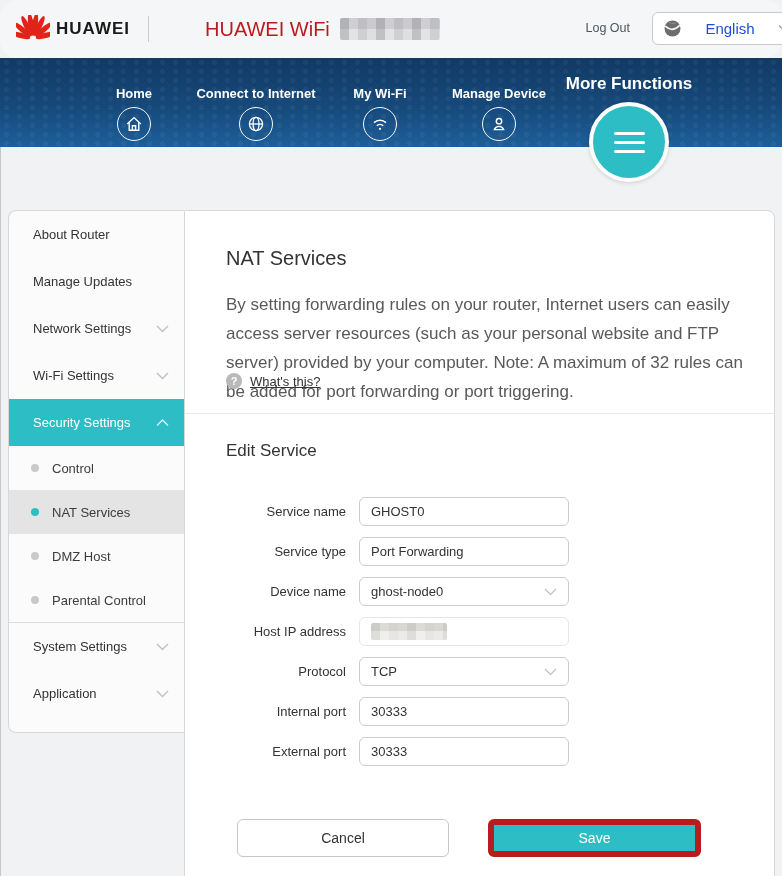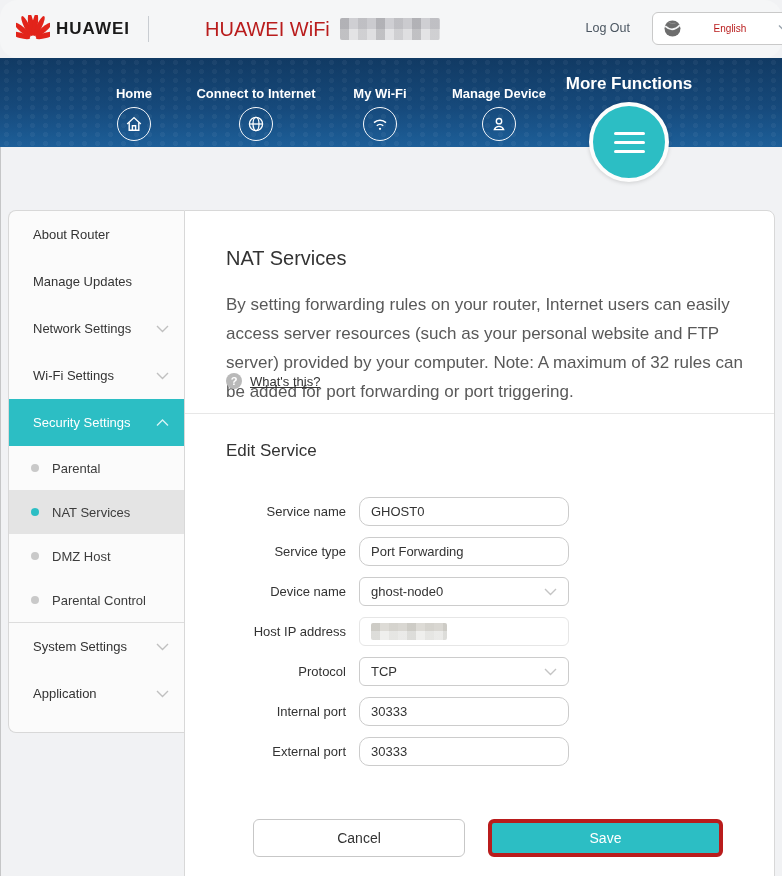--- a/index.html
+++ b/index.html
@@ -14,21 +14,21 @@
   .brand-sep{width:1px;height:26px;background:#c9cdd2;margin:0 16px 0 18px;}
   .product-name{font-size:20px;color:#b91c1c;margin-left:40px;}
   .redacted{image-rendering:pixelated;border-radius:2px;}
   .product-redacted{width:100px;height:22px;margin-left:10px;
     background:
       repeating-linear-gradient(90deg, rgba(90,90,95,.25) 0 9px, rgba(0,0,0,0) 9px 18px, rgba(120,120,125,.18) 18px 27px, rgba(0,0,0,0.02) 27px 36px),
       repeating-linear-gradient(0deg, #e3e3e5 0 11px, #cfcfd3 11px 22px);}
   .logout{position:absolute;right:152px;top:21px;font-size:12.5px;color:#4a5560;cursor:pointer;}
   .lang-select{position:absolute;left:652px;top:12px;width:150px;height:33px;background:#fff;
     border:1px solid #c9c9c9;border-radius:6px;display:flex;align-items:center;padding:0 10px;box-sizing:border-box;}
-  .lang-label{font-size:10px;color:#b91c1c;flex:1;text-align:center;}
+  .lang-label{font-size:15px;color:#1d4ed8;flex:1;text-align:center;}
 
   
   .main-nav{position:absolute;left:0;top:58px;width:782px;height:89px;
     background:linear-gradient(180deg,#113a63 0%,#16497b 55%,#1d5f99 100%);}
   .main-nav::after{content:"";position:absolute;inset:0;
     background-image:radial-gradient(circle, rgba(255,255,255,.045) 2.5px, rgba(255,255,255,0) 2.6px);
     background-size:13px 9px;pointer-events:none;}
   .nav-item{position:absolute;top:0;text-align:center;cursor:pointer;z-index:2;}
   .nav-label{font-size:13px;color:#fff;margin-top:28px;white-space:nowrap;font-weight:bold;}
   .nav-icon-circle{width:34px;height:34px;border:1.5px solid rgba(255,255,255,.95);border-radius:50%;
@@ -65,33 +65,33 @@
     font-weight:bold;display:flex;align-items:center;justify-content:center;margin-right:8px;}
   .help-link{font-size:13px;color:#333;text-decoration:underline;}
   .section-divider{position:absolute;left:0;top:202px;width:100%;height:1px;background:#e7e7e7;}
   .section-title{position:absolute;left:41px;top:230px;font-size:17px;color:#333;}
 
   .edit-form{position:absolute;left:0;top:286px;width:100%;}
   .form-row{display:flex;align-items:center;height:29px;margin-bottom:11px;}
   .f-label{width:161px;text-align:right;padding-right:13px;font-size:13px;color:#333;flex:none;}
   .f-box{width:210px;height:29px;border:1px solid #ccc;border-radius:6px;background:#fff;
     box-sizing:border-box;font-size:13px;color:#333;padding:0 11px;font-family:"Liberation Sans",sans-serif;}
-  input.f-box{outline:none;border-radius:10px;}
+  input.f-box{outline:none;}
   .f-select{display:flex;align-items:center;justify-content:space-between;cursor:pointer;}
   .f-box.disabled{border-color:#e6e6e6;display:flex;align-items:center;}
   .ip-redacted{width:76px;height:17px;
     background:
       repeating-linear-gradient(90deg, rgba(110,110,100,.14) 0 9px, rgba(0,0,0,0) 9px 18px, rgba(120,120,110,.08) 18px 27px, rgba(0,0,0,0.02) 27px 36px),
       repeating-linear-gradient(0deg, #efefed 0 9px, #dddbd6 9px 18px);}
 
   .btn-row{position:absolute;left:0;top:608px;width:100%;}
   .btn{position:absolute;height:38px;border-radius:6px;font-size:14px;cursor:pointer;
     font-family:"Liberation Sans",sans-serif;}
-  .btn-cancel{left:68px;width:212px;background:#fff;border:1px solid #c7c7c7;color:#333;}
-  .btn-save{left:303px;width:235px;background:#2cbec4;border:4px solid #b91c1c;color:#fff;}
+  .btn-cancel{left:52px;width:212px;background:#fff;border:1px solid #c7c7c7;color:#333;}
+  .btn-save{left:303px;width:213px;background:#2cbec4;border:6px solid #b91c1c;color:#fff;}
 </style>
 </head>
 <body>
 
 <div class="screen">
 
   <header class="app-header">
     <div class="brand">
       <span style="display:inline-flex;">
         <svg width="34" height="28" viewBox="0 0 34 28">
@@ -207,21 +207,21 @@
     <div class="sb-item active-group">
       <span>Security Settings</span>
       <span class="chev">
         <svg width="13" height="8" viewBox="0 0 13 8">
             <polyline points="1,6.5 6.5,1 12,6.5" fill="none" stroke="#d8f4f5" stroke-width="1.4"></polyline>
           </svg>
       </span>
     </div>
     <div class="sb-sub">
       <span class="bullet"></span>
-      <span>Parental</span>
+      <span>Control</span>
     </div>
     <div class="sb-sub selected">
       <span class="bullet on"></span>
       <span>NAT Services</span>
     </div>
     <div class="sb-sub">
       <span class="bullet"></span>
       <span>DMZ Host</span>
     </div>
     <div class="sb-sub">

